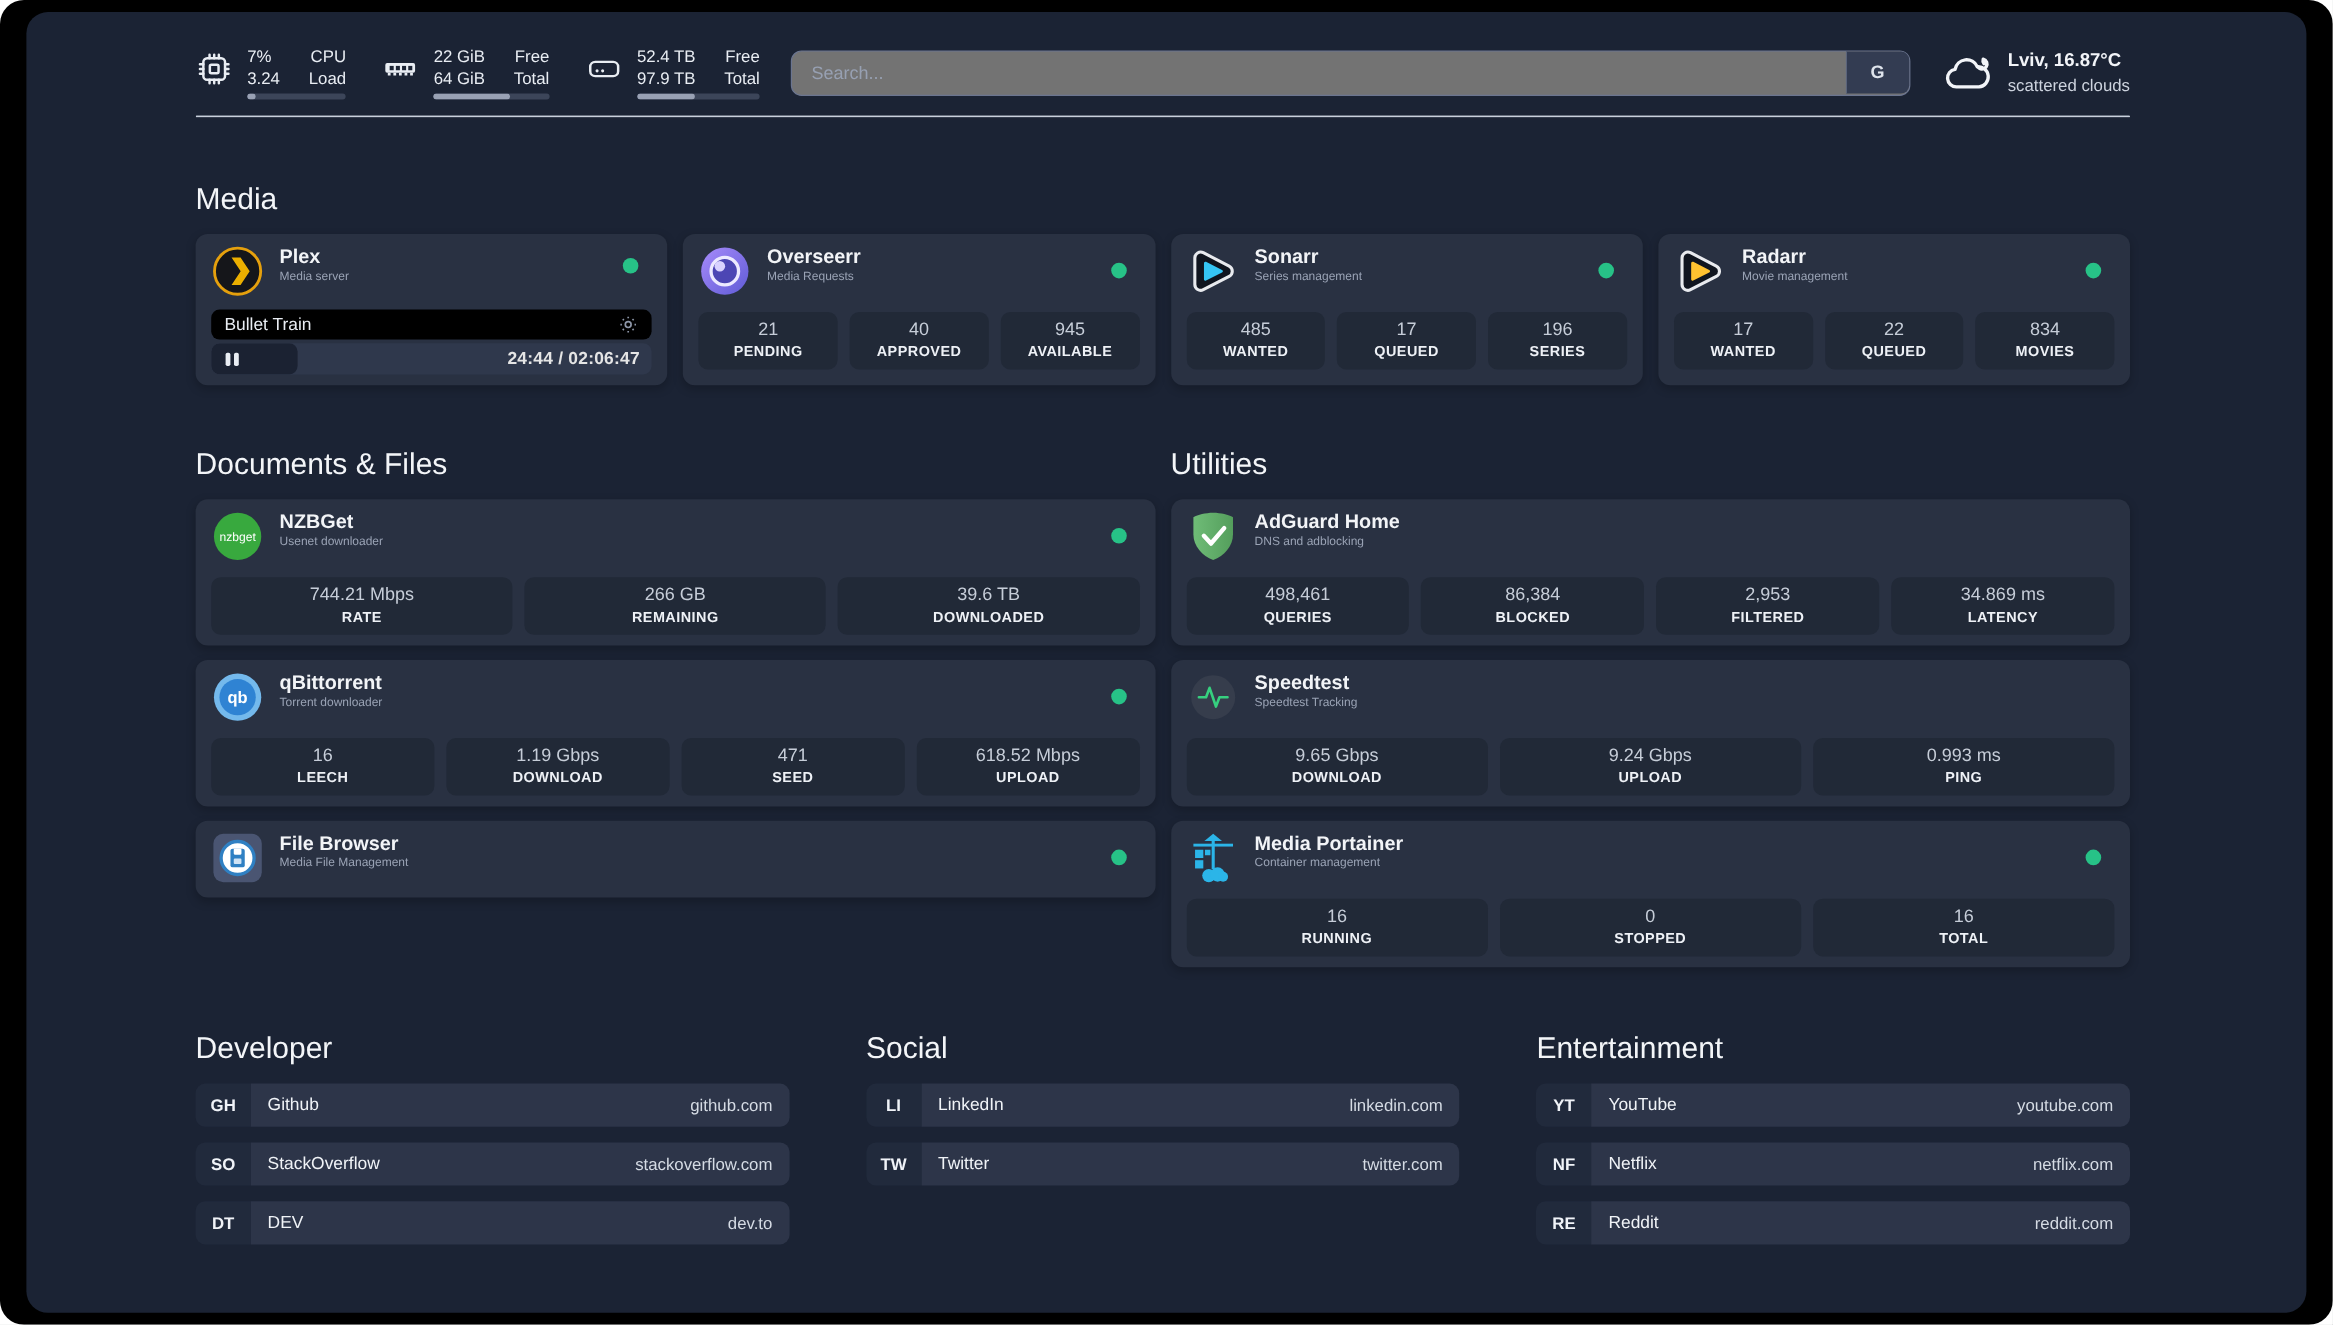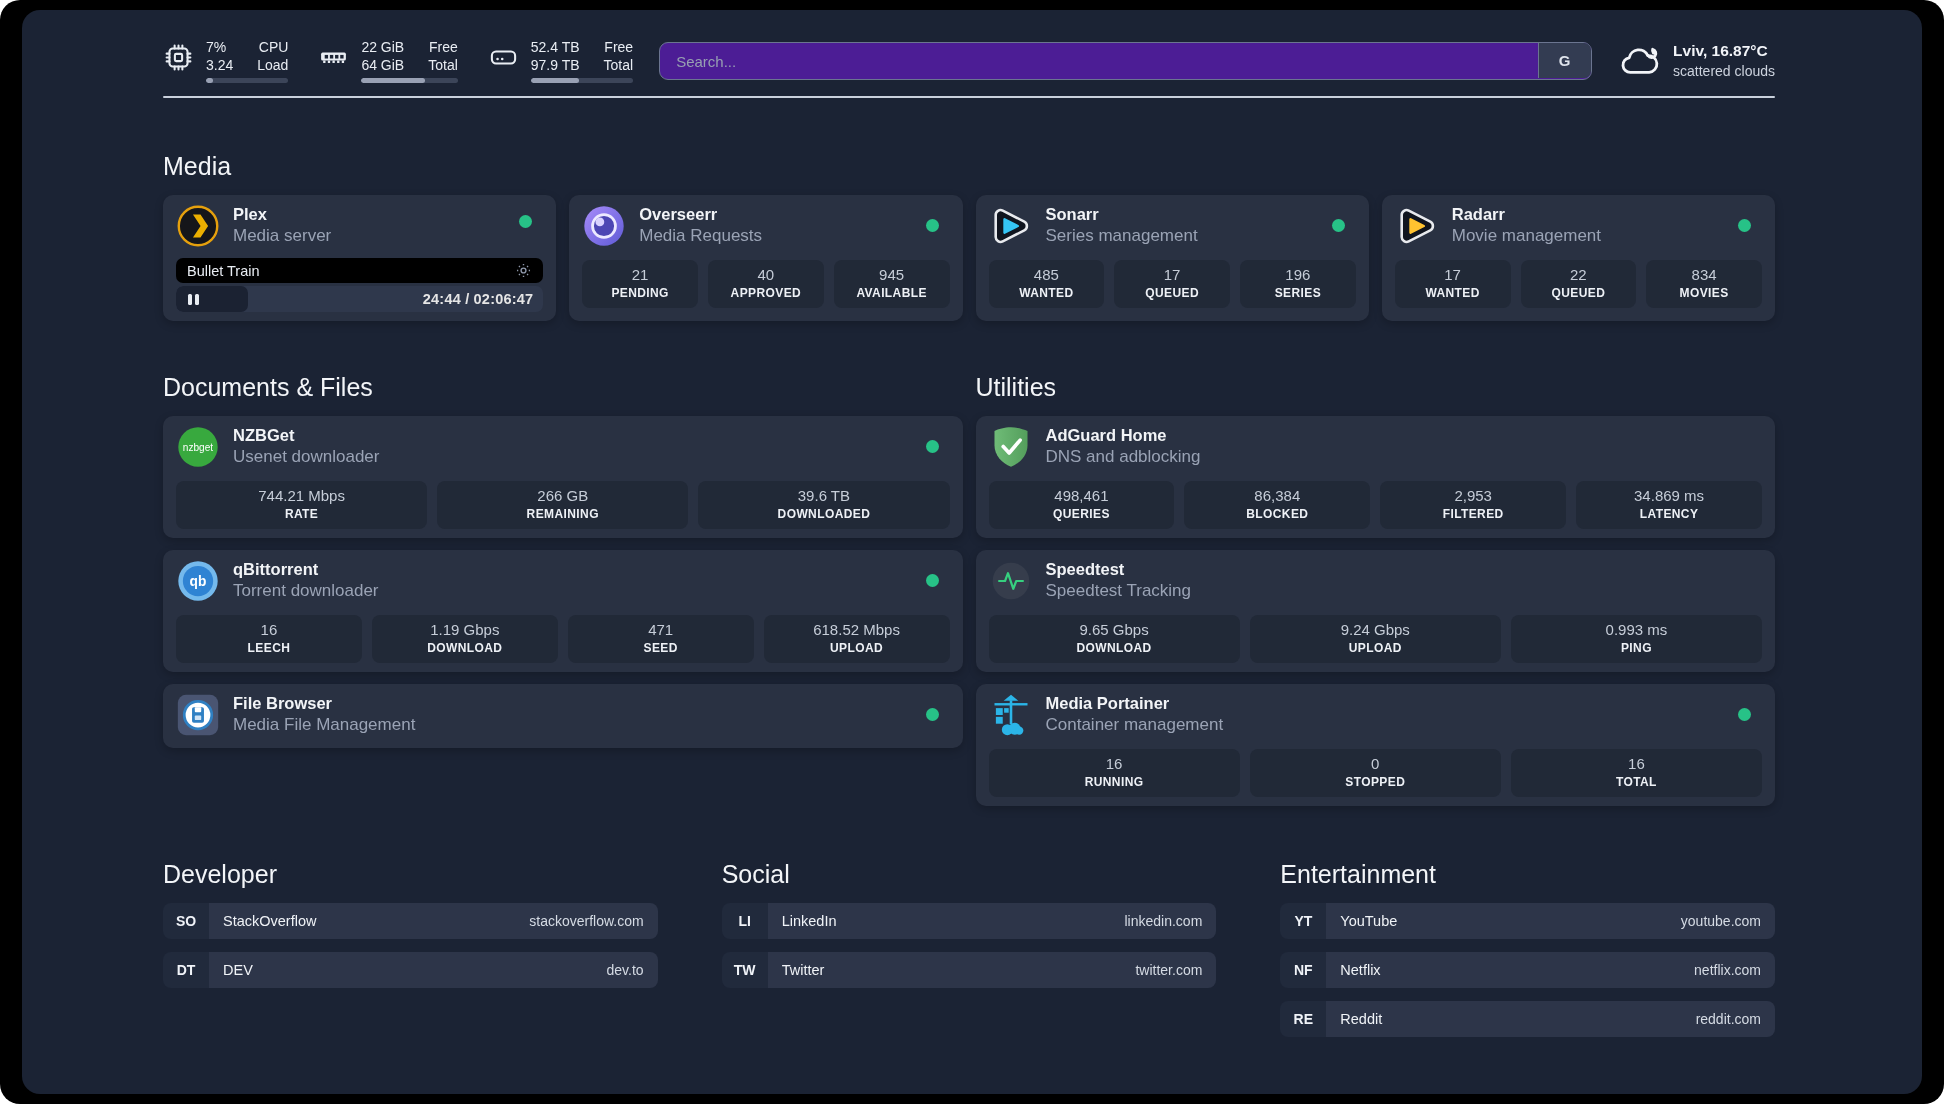--- a/index.html
+++ b/index.html
@@ -14,21 +14,21 @@
   .sysstat{display:flex;gap:12px;align-items:flex-start;}
   .sico{width:31px;height:31px;margin-top:4px;flex:none;}
   .sbody{display:flex;flex-direction:column;}
   .scols{display:flex;gap:24px;}
   .scol{display:flex;flex-direction:column;font-size:14px;line-height:1.3;color:#e9edf3;font-weight:500;}
   .scol.labs{text-align:right;}
   .sbar{margin-top:4px;height:5px;border-radius:3px;background:#3c4559;overflow:hidden;}
   .sfill{height:100%;background:#99a1b4;border-radius:3px;}
 
   .searchwrap{flex:1;margin:0 26px;position:relative;height:38px;}
-  .searchwrap input{width:100%;height:100%;box-sizing:border-box;background:#4c1d95;border:1.5px solid #6b7590;border-radius:9px;padding:2px 66px 0 16px;font-size:15px;color:#e8ecf2;font-family:inherit;outline:none;}
+  .searchwrap input{width:100%;height:100%;box-sizing:border-box;background:#737373;border:1.5px solid #6b7590;border-radius:9px;padding:2px 66px 0 16px;font-size:15px;color:#e8ecf2;font-family:inherit;outline:none;}
   .searchwrap input::placeholder{color:#97a0b2;}
   .sengine{position:absolute;right:1.5px;top:1.5px;bottom:1.5px;width:52px;background:#333c52;border-left:1.5px solid #6b7590;border-radius:0 7px 7px 0;display:flex;align-items:center;justify-content:center;font-size:15px;font-weight:700;color:#dfe4ec;cursor:pointer;}
 
   .weather{display:flex;gap:13px;align-items:center;flex:none;}
   .wicon{width:42px;height:42px;}
   .wtxt{display:flex;flex-direction:column;line-height:1.35;}
   .wloc{font-size:15.5px;font-weight:700;color:#f2f4f8;}
   .wcond{font-size:14px;color:#cdd3de;}
 
   .divider{margin-top:13px;border-bottom:2px solid #c9d0dc;border-radius:2px;}
@@ -39,21 +39,21 @@
   .media-row{display:grid;grid-template-columns:repeat(4,1fr);gap:13px;}
   .two-col{display:grid;grid-template-columns:1fr 1fr;column-gap:13px;align-items:start;}
   .vstack{display:flex;flex-direction:column;gap:12px;}
 
   .card{position:relative;background:#293142;border-radius:10px;padding:9px 13px;box-shadow:0 3px 8px rgba(0,0,0,.22);cursor:pointer;}
   .chead{display:flex;align-items:flex-start;gap:13px;min-height:46px;}
   .app-icon{width:44px;height:44px;flex:none;display:block;}
   .app-icon svg{width:44px;height:44px;display:block;}
   .ctitles{display:flex;flex-direction:column;line-height:1.25;}
   .cname{font-size:16.5px;font-weight:600;color:#f2f4f7;}
-  .csub{font-size:17px;color:#9aa3b5;}
+  .csub{font-size:10px;color:#9aa3b5;}
   .dot{position:absolute;top:24px;right:24px;width:13px;height:13px;border-radius:50%;background:#27c287;}
 
   .stats{display:grid;gap:10px;margin-top:10px;}
   .stats.n3{grid-template-columns:repeat(3,1fr);}
   .stats.n4{grid-template-columns:repeat(4,1fr);}
   .sbox{background:#212937;border-radius:8px;padding:6px 2px 7px;text-align:center;line-height:1.25;}
   .sv{font-size:15px;color:#c6cdd8;}
   .sl{font-size:12px;font-weight:700;color:#eef1f6;letter-spacing:.4px;margin-top:1px;}
 
   
@@ -512,20 +512,27 @@
         </div>
       </div>
     </div>
   </div>
 
   <div class="links-row">
     <div>
       <div class="sec-title">Developer</div>
       <div class="linklist">
         <div class="linkrow">
+          <span class="lpre">GH</span>
+          <span class="lpill">
+            <span class="lname">Github</span>
+            <span class="lurl">github.com</span>
+          </span>
+        </div>
+        <div class="linkrow">
           <span class="lpre">SO</span>
           <span class="lpill">
             <span class="lname">StackOverflow</span>
             <span class="lurl">stackoverflow.com</span>
           </span>
         </div>
         <div class="linkrow">
           <span class="lpre">DT</span>
           <span class="lpill">
             <span class="lname">DEV</span>

